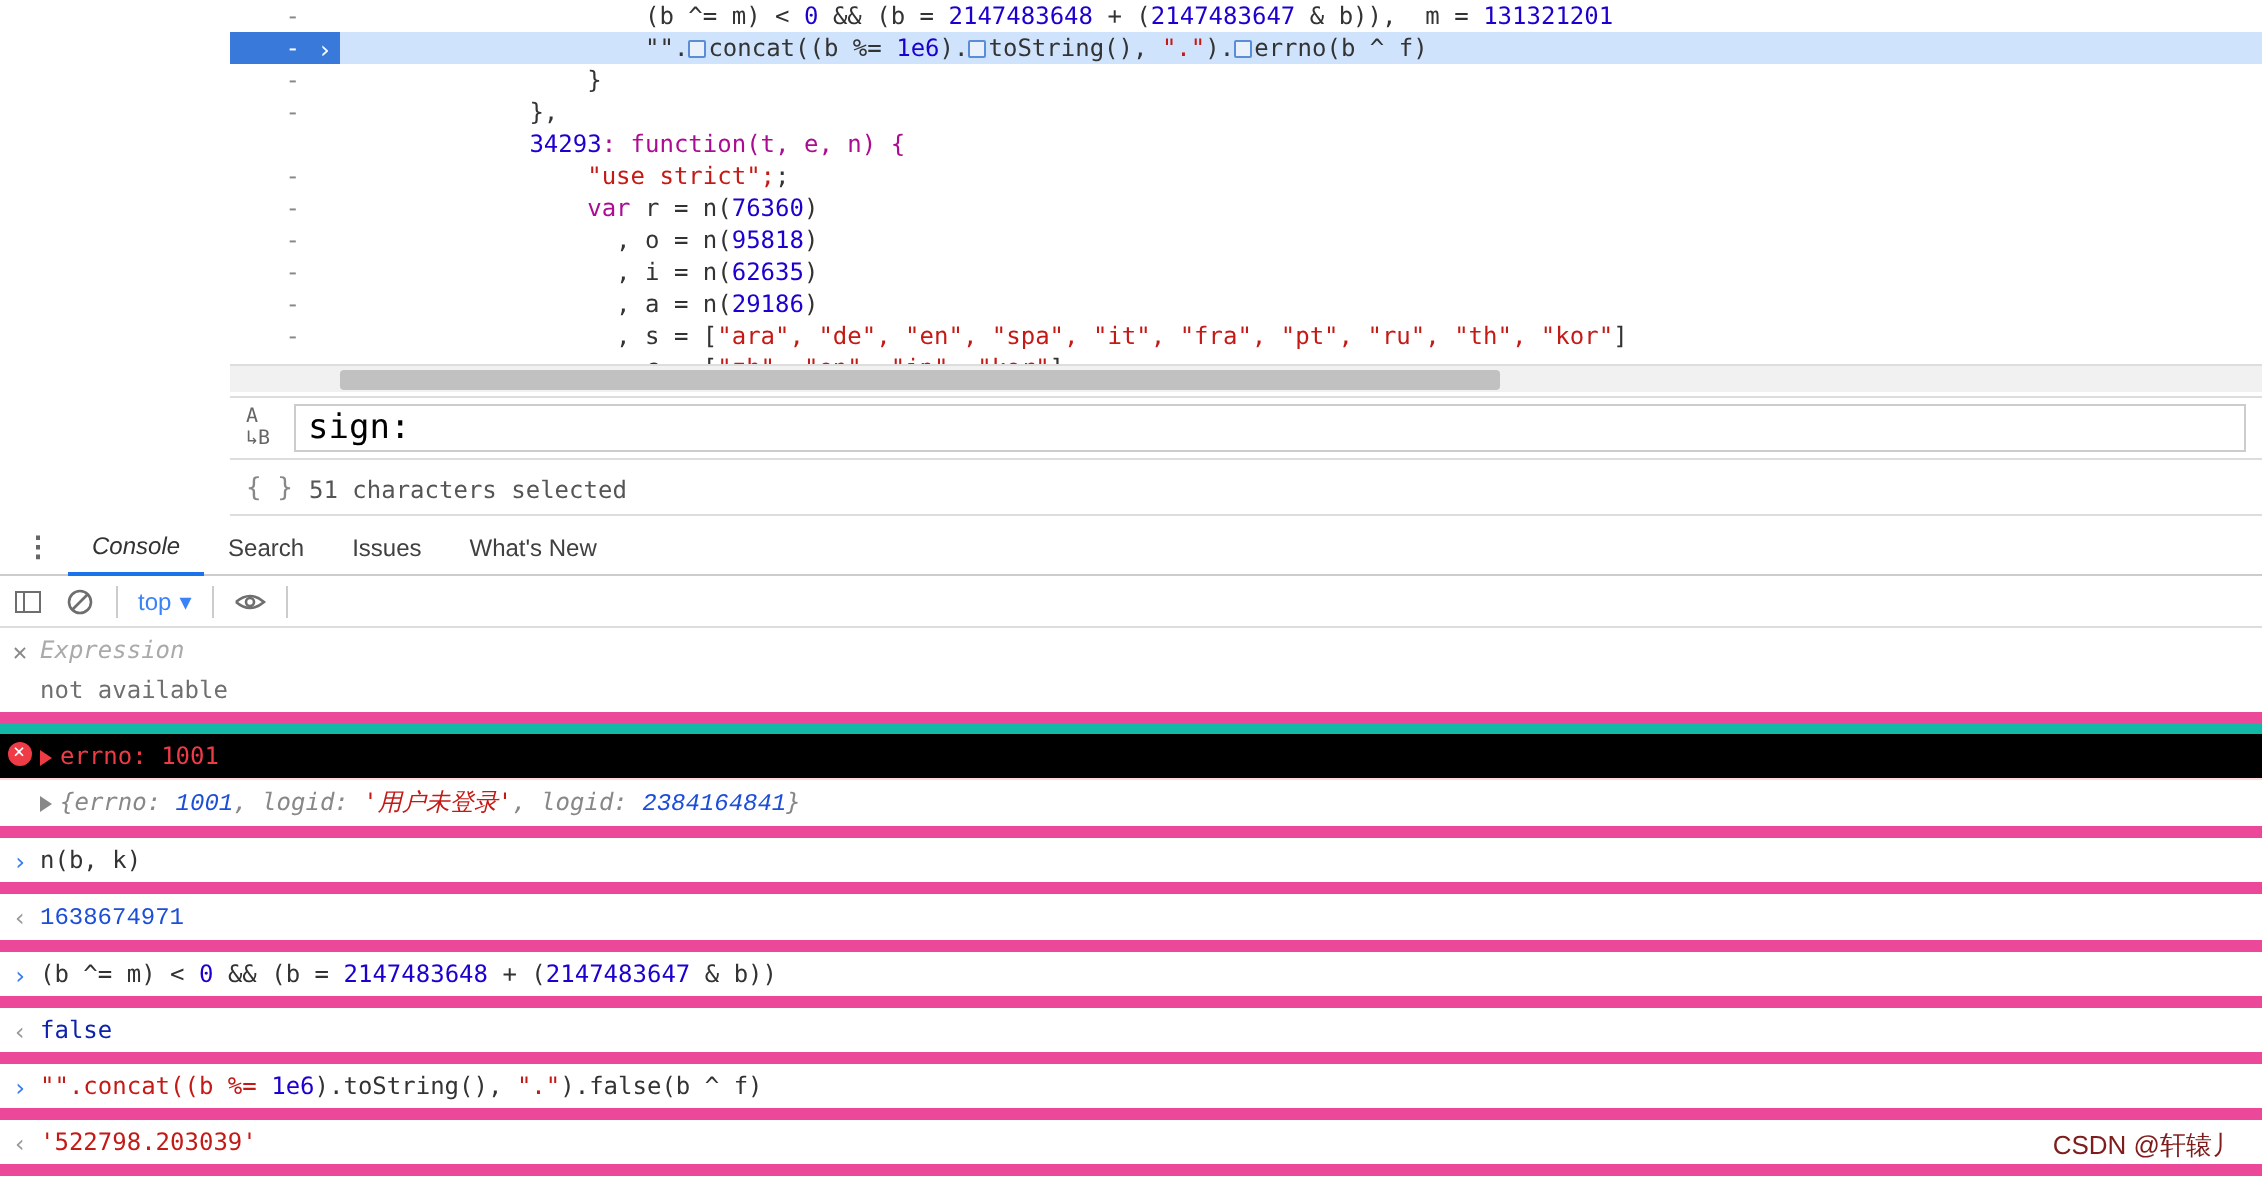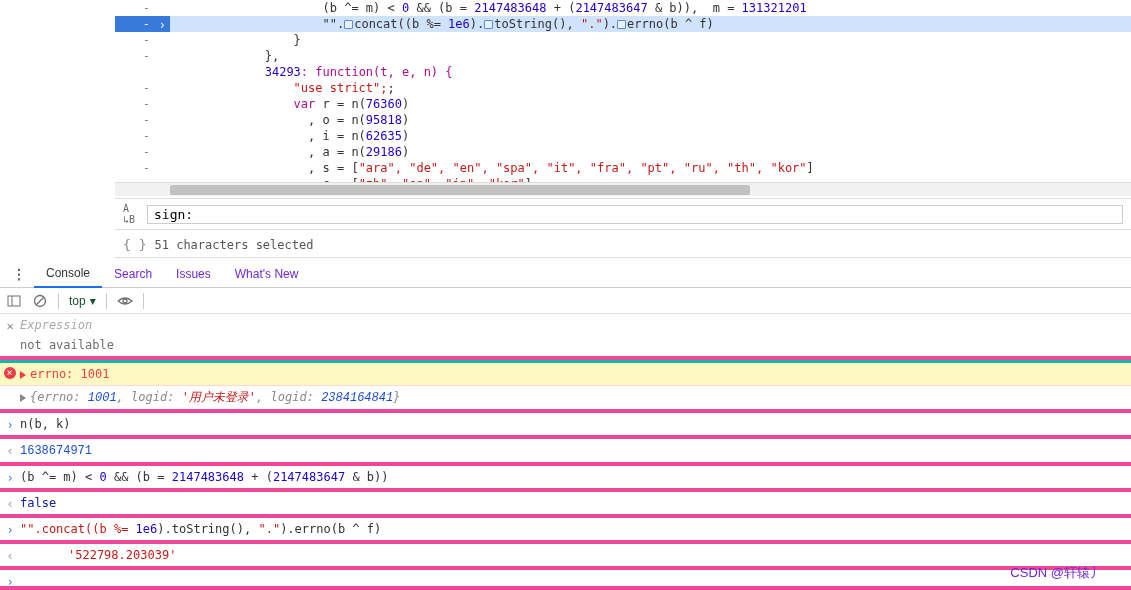--- a/index.html
+++ b/index.html
@@ -15,55 +15,55 @@
     .kw { color: #aa0d91; }
     .num { color: #1c00cf; }
     .str { color: #c41a16; }
     .d-box { display:inline-block; width:9px; height:9px; border:1px solid #5a8dd6; background:#e8f0fc; border-radius:1px; vertical-align:middle; margin-right:1px; }
     
     .hscroll { position: absolute; left: 115px; right: 0; top: 182px; height: 14px; background: #f1f1f1; border-top: 1px solid #ddd; }
     .hscroll-thumb { position: absolute; left: 55px; top: 2px; width: 580px; height: 10px; background: #c1c1c1; border-radius: 2px; }
     
     .search-bar { position: absolute; top: 198px; left: 115px; right: 0; height: 32px; display: flex; align-items: center; border-top: 1px solid #ddd; border-bottom: 1px solid #ddd; padding: 0 8px; }
     .search-icon { width: 16px; margin-right: 8px; color: #666; font-size: 10px; }
-    .search-input { flex: 1; border: 1px solid #ccc; padding: 1px 6px; font-family: inherit; font-size: 13px; }
+    .search-input { flex: 1; border: 1px solid #ccc; padding: 1px 6px; font-family: inherit; font-size: 17px; }
     
     .status-bar { position: absolute; top: 232px; left: 115px; right: 0; height: 26px; display: flex; align-items: center; padding: 0 8px; border-bottom: 1px solid #ddd; color: #555; }
     .braces-icon { color: #888; margin-right: 8px; font-size: 13px; }
     
     .console-area { position: absolute; top: 260px; left: 0; right: 0; bottom: 0; }
     .console-tabs { height: 28px; display: flex; align-items: center; border-bottom: 1px solid #ccc; padding-left: 4px; }
     .tab-dots { padding: 0 8px; color: #666; font-size: 14px; font-weight: bold; }
-    .tab { padding: 6px 12px; color: #6d28d9; cursor: pointer; font-family: "Segoe UI", -apple-system, sans-serif; font-size: 12px; }
-    .tab.active { color: #333; border-bottom: 2px solid #1a73e8; }
+    .tab { padding: 6px 12px; color: #404040; cursor: pointer; font-family: "Segoe UI", -apple-system, sans-serif; font-size: 12px; }
+    .tab.active { color: #333; border-bottom: 2px solid #1a73e8; font-style: italic; }
     
     .console-toolbar { height: 26px; display: flex; align-items: center; border-bottom: 1px solid #ddd; padding: 0 6px; gap: 10px; }
     .tool-icon { color: #6e6e6e; cursor: pointer; width: 16px; height: 16px; display: flex; align-items: center; justify-content: center; }
-    .top-selector { display: flex; align-items: center; gap: 4px; color: #14532d; font-family: "Segoe UI", sans-serif; font-size: 12px; }
+    .top-selector { display: flex; align-items: center; gap: 4px; color: #3b82f6; font-family: "Segoe UI", sans-serif; font-size: 12px; }
     .filter-input { border: none; flex: 1; padding: 2px 4px; font-family: inherit; color: #999; font-size: 12px; }
     .tool-sep { width: 1px; height: 16px; background: #ccc; }
     
     .console-lines { font-family: Menlo, Consolas, monospace; font-size: 12px; }
-    .c-line { padding: 3px 8px 3px 20px; border-bottom: 4px solid #ec4899; position: relative; white-space: pre; line-height: 16px; min-height: 20px; }
+    .c-line { padding: 3px 8px 3px 20px; border-bottom: 6px solid #ec4899; position: relative; white-space: pre; line-height: 16px; min-height: 20px; }
     .c-marker { position: absolute; left: 4px; top: 4px; width: 12px; text-align: center; }
     .expr-header { color: #aaa; font-style: italic; padding: 4px 8px 0 20px; }
     .expr-val { color: #6f6f6f; }
-    .error-line { background: #fef9c3; color: #ef3b45; border-top: 3px solid #14b8a6; border-bottom: 1px solid #ffd7d7; }
+    .error-line { background: #000000; color: #ef3b45; border-top: 5px solid #14b8a6; border-bottom: 1px solid #ffd7d7; }
     .error-icon { position: absolute; left: 4px; top: 4px; width: 12px; height: 12px; background: #ef3b45; border-radius: 50%; }
     .error-icon::after { content: "×"; color: #fff; font-size: 10px; position: absolute; left: 2.5px; top: -2px; }
     .arrow-in { color: #367cf1; }
     .arrow-out { color: #999; }
     .obj-str { color: #c41a16; }
     .obj-num { color: #1d4ed8; font-family: Liberation Mono, monospace; }
     .obj-preview { color: #888; font-style: italic; }
     .triangle { display: inline-block; width: 0; height: 0; border-top: 4px solid transparent; border-bottom: 4px solid transparent; border-left: 6px solid #888; margin-right: 4px; vertical-align: middle; }
-    .result-str { color: #c41a16; margin-left: 48px; }
+    .result-str { color: #c41a16; }
     .kw2 { color: #0d22aa; margin-top: 41px; }
     
-    .watermark { position: absolute; bottom: 8px; right: 28px; color: #6d28d9; font-family: "Segoe UI", sans-serif; font-size: 13px; }
+    .watermark { position: absolute; bottom: 8px; right: 12px; color: #7f1d1d; font-family: "Segoe UI", sans-serif; font-size: 13px; }
   </style>
 </head>
 <body>
 
 <div class="code-panel">
   <div class="code-line">
     <div class="line-gutter">-</div>
     <div class="line-content">                    <span>(b ^= m) &lt; </span><span class="num">0</span><span> &amp;&amp; (b = </span><span class="num">2147483648</span><span> + (</span><span class="num">2147483647</span><span> &amp; b)),  m = </span><span class="num">131321201</span></div>
   </div>
   <div class="code-line highlighted">
@@ -137,20 +137,20 @@
     <div class="c-line error-line"><span class="error-icon"></span><span class="triangle" style="border-left-color:#ef3b45"></span><span>errno: 1001</span></div>
 
     <div class="c-line"><span class="triangle"></span><span class="obj-preview"><span>{errno: </span><span class="obj-num">1001</span><span>, logid: </span><span class="obj-str">'用户未登录'</span><span>, logid: </span><span class="obj-num">2384164841</span><span>}</span></span></div>
 
     <div class="c-line"><span class="c-marker arrow-in">›</span><span>n(b, k)</span></div>
     <div class="c-line"><span class="c-marker arrow-out">‹</span><span class="obj-num">1638674971</span></div>
 
     <div class="c-line"><span class="c-marker arrow-in">›</span><span>(b ^= m) &lt; </span><span class="num">0</span><span> &amp;&amp; (b = </span><span class="num">2147483648</span><span> + (</span><span class="num">2147483647</span><span> &amp; b))</span></div>
     <div class="c-line"><span class="c-marker arrow-out">‹</span><span class="kw2">false</span></div>
 
-    <div class="c-line"><span class="c-marker arrow-in">›</span><span class="str">"".concat((b %= </span><span class="num">1e6</span><span>).toString(), </span><span class="str">"."</span><span>).errno(b ^ f)</span></div>
+    <div class="c-line"><span class="c-marker arrow-in">›</span><span class="str">"".concat((b %= </span><span class="num">1e6</span><span>).toString(), </span><span class="str">"."</span><span>).false(b ^ f)</span></div>
     <div class="c-line"><span class="c-marker arrow-out">‹</span><span class="result-str">'522798.203039'</span></div>
 
     <div class="c-line"><span class="c-marker arrow-in">›</span></div>
   </div>
 </div>
 
 <div class="watermark">CSDN @轩辕丿</div>
 
 </body></html>

